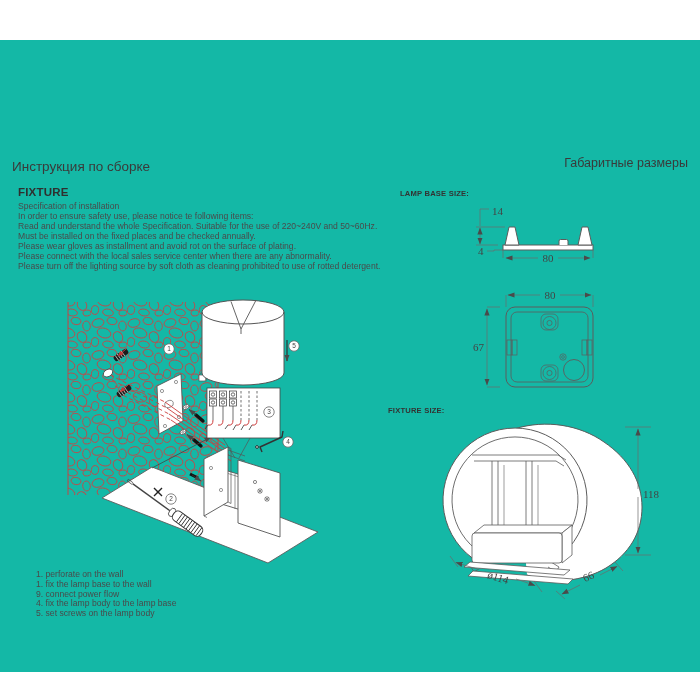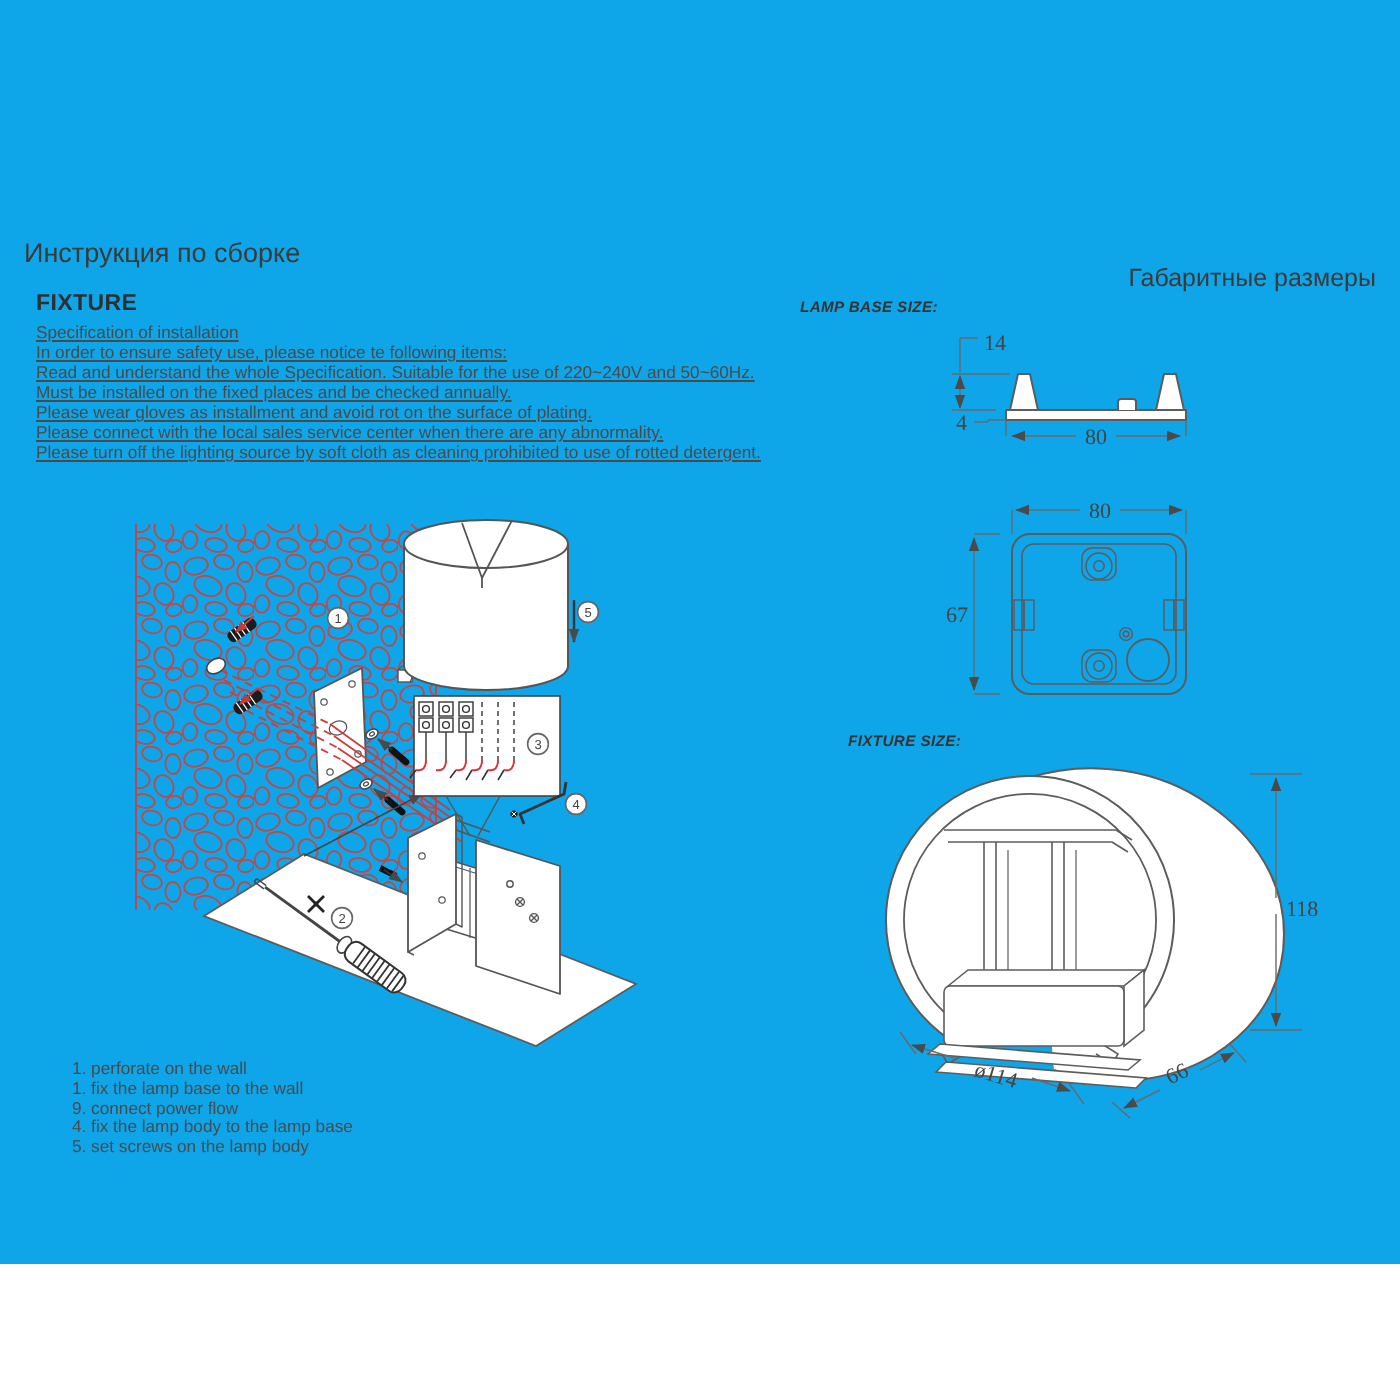--- a/index.html
+++ b/index.html
@@ -1,26 +1,26 @@
 <!DOCTYPE html>
 <html><head>
 <meta charset="utf-8">
 <style>
   html,body{margin:0;padding:0;background:#fff;}
-  .page{position:relative;width:700px;height:632px;background:#0ea5e9;overflow:hidden;
-        font-family:"Liberation Sans","DejaVu Sans",sans-serif;color:#3d3d3d;}
+  .page{position:relative;width:700px;height:632px;background:#14b8a6;overflow:hidden;
+        font-family:"Liberation Sans","DejaVu Sans",sans-serif;color:#3d3d3d;margin-top:40px;}
   .abs{position:absolute;}
   .title-left{left:12px;top:119px;font-size:13.5px;color:#3a3a3a;}
-  .title-right{right:12px;top:132px;font-size:12.5px;color:#3a3a3a;}
+  .title-right{right:12px;top:116px;font-size:12.5px;color:#3a3a3a;}
   .eng{left:18px;top:146px;width:340px;}
   .eng-h{font-size:11.5px;font-weight:bold;color:#2f2f2f;margin-bottom:3px;letter-spacing:.2px;}
-  .eng-line{font-size:8.6px;line-height:10px;color:#4a4a4a;white-space:nowrap;text-decoration:underline;}
-  .dim-label{font-size:7.6px;font-weight:bold;color:#333;letter-spacing:.2px;font-style:italic;}
+  .eng-line{font-size:8.6px;line-height:10px;color:#4a4a4a;white-space:nowrap;}
+  .dim-label{font-size:7.6px;font-weight:bold;color:#333;letter-spacing:.2px;}
   .lamp-base-label{left:400px;top:149px;}
-  .fixture-label{left:412px;top:366px;padding-left:12px;}
+  .fixture-label{left:376px;top:366px;padding-left:12px;}
   .steps{left:36px;top:530px;}
   .step-line{font-size:8.6px;line-height:9.8px;color:#4a4a4a;white-space:nowrap;}
   .footer-article{left:0;right:0;top:563px;text-align:center;font-size:11.5px;color:#3a3a3a;}
   svg{display:block;}
   svg text.dim{font-family:"Liberation Serif","DejaVu Serif",serif;font-size:11px;fill:#444;}
   svg text.mark{font-family:"Liberation Sans","DejaVu Sans",sans-serif;font-size:6.5px;fill:#444;}
 </style>
 </head>
 <body>
 

